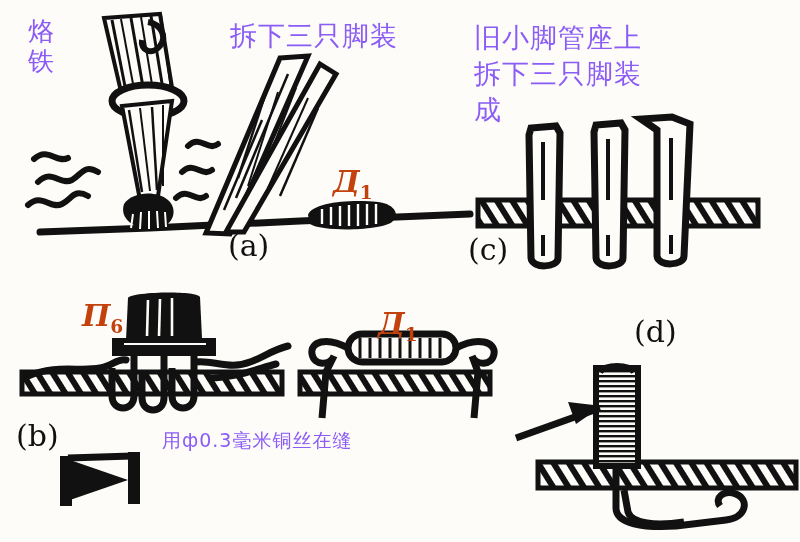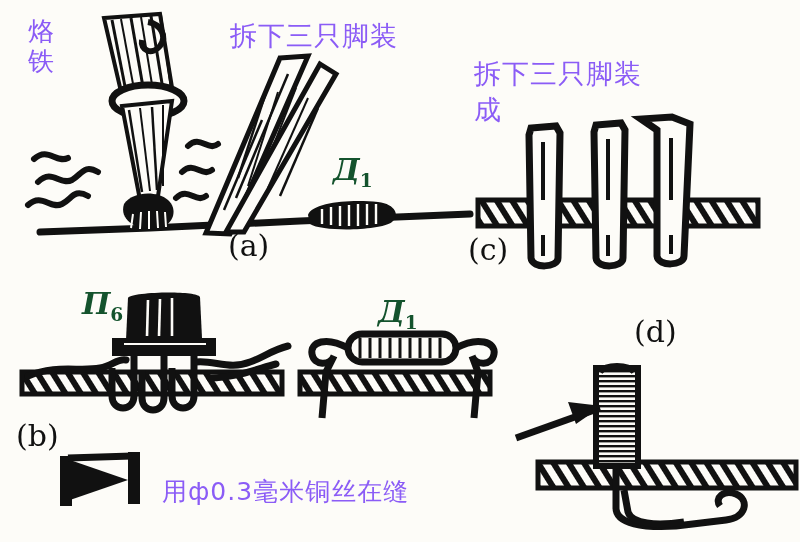--- a/index.html
+++ b/index.html
@@ -28,22 +28,23 @@
     font-weight: 400;
     color: #8b5cf6;
     white-space: nowrap;
     letter-spacing: 1px;
   }
   .cyr {
     position: absolute;
     font-family: "DejaVu Serif", serif;
     font-weight: 700;
     font-style: italic;
-    color: #14532d;
+    color: #c2410c;
     white-space: nowrap;
+    margin-top: 12px;
   }
   .cyr sub {
     font-size: 62%;
     font-style: normal;
   }
   .panel-label {
     position: absolute;
     font-family: "DejaVu Serif", serif;
     font-weight: 400;
     color: #111;
@@ -245,24 +246,25 @@
         <path d="M516,438 L600,408" stroke="#111" stroke-width="7" fill="none"></path>
         <path d="M602,406 L568,402 L576,424 Z" fill="#111"></path>
       </g>
     </g>
   </svg>
 
   <div class="cn" style="left:28px; top:16px; font-size:26px; line-height:30px; width:46px; white-space:normal;">烙铁</div>
 
   <div class="cn" style="left:230px; top:18px; font-size:27px;">拆下三只脚装</div>
 
+  <div class="cn" style="left:474px; top:20px; font-size:27px;">旧小脚管座上</div>
   <div class="cn" style="left:474px; top:56px; font-size:27px;text-align:center;">拆下三只脚装</div>
   <div class="cn" style="left:474px; top:92px; font-size:27px;">成</div>
 
-  <div class="cn" style="left:162px; top:428px; font-size:25px;margin-top:47px;">用ф0.3毫米铜丝在缝</div>
+  <div class="cn" style="left:162px; top:428px; font-size:19px;">用ф0.3毫米铜丝在缝</div>
 
   <div class="cyr" style="left:333px; top:152px; font-size:30px;">
     <span>Д</span><sub>1</sub>
   </div>
 
   <div class="cyr" style="left:378px; top:294px; font-size:30px;">
     <span>Д</span><sub>1</sub>
   </div>
 
   <div class="cyr" style="left:82px; top:286px; font-size:30px;text-align:center;">

